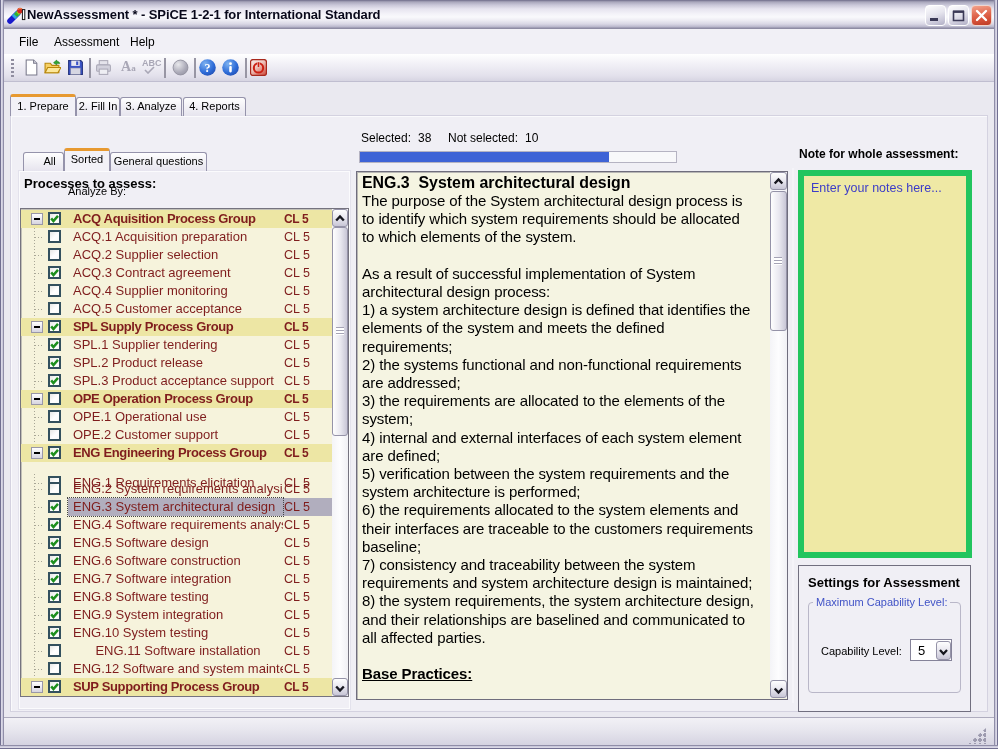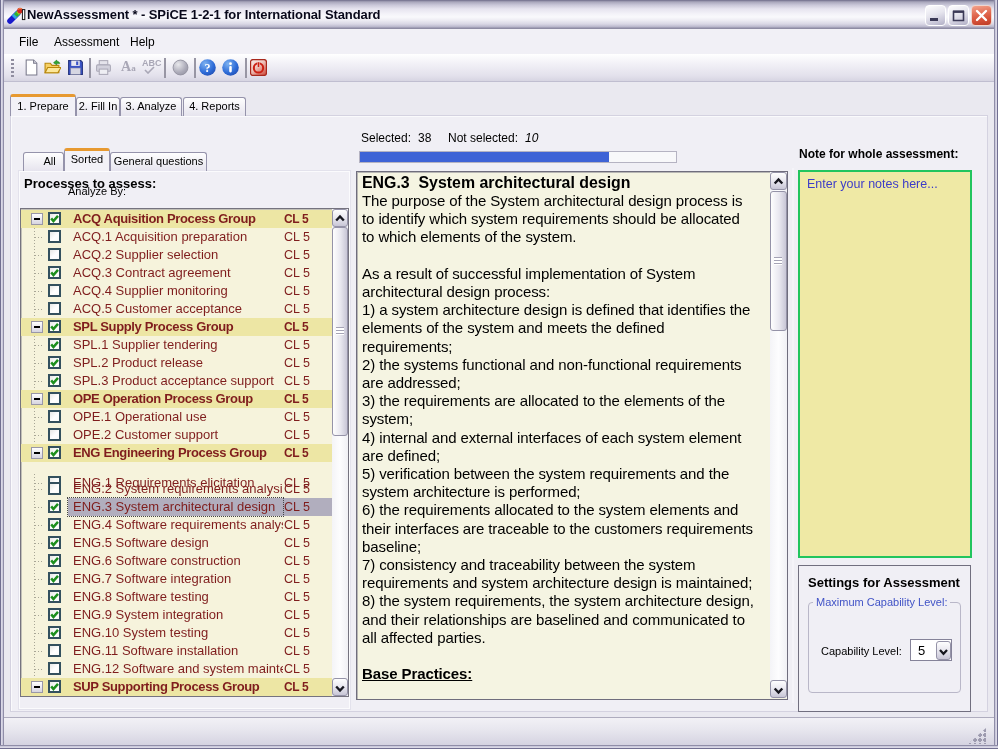--- a/index.html
+++ b/index.html
@@ -396,21 +396,21 @@
         <span style="position:absolute;left:13px;top:0;width:1px;height:18px;background-image:repeating-linear-gradient(180deg,#A8A696 0,#A8A696 1px,transparent 1px,transparent 3px);"></span>
         <span style="position:absolute;left:14px;top:9px;width:9px;height:1px;background-image:repeating-linear-gradient(90deg,#A8A696 0,#A8A696 1px,transparent 1px,transparent 3px);"></span>
         <span class="chk">
           <svg width="11" height="11" style="position:absolute;left:-1px;top:-1px;" viewBox="0 0 11 11">
             <path d="M2.2 5.4 L4.4 8 L9 2.8" stroke="#1D8F1D" stroke-width="2.5" fill="none"></path>
           </svg>
         </span>
         <span class="tname" style="">ENG.10 System testing</span>
         <span class="cl">CL 5</span>
       </div>
-  <div class="abs trow" style="top:642px;">
+  <div class="abs trow" style="top:642px;text-align:center;">
         <span style="position:absolute;left:13px;top:0;width:1px;height:18px;background-image:repeating-linear-gradient(180deg,#A8A696 0,#A8A696 1px,transparent 1px,transparent 3px);"></span>
         <span style="position:absolute;left:14px;top:9px;width:9px;height:1px;background-image:repeating-linear-gradient(90deg,#A8A696 0,#A8A696 1px,transparent 1px,transparent 3px);"></span>
         <span class="chk"></span>
         <span class="tname" style="">ENG.11 Software installation</span>
         <span class="cl">CL 5</span>
       </div>
   <div class="abs trow" style="top:660px;">
         <span style="position:absolute;left:13px;top:0;width:1px;height:18px;background-image:repeating-linear-gradient(180deg,#A8A696 0,#A8A696 1px,transparent 1px,transparent 3px);"></span>
         <span style="position:absolute;left:14px;top:9px;width:9px;height:1px;background-image:repeating-linear-gradient(90deg,#A8A696 0,#A8A696 1px,transparent 1px,transparent 3px);"></span>
         <span class="chk"></span>
@@ -440,21 +440,21 @@
       <div style="position:absolute;left:3px;top:99px;width:8px;height:8px;background-image:repeating-linear-gradient(180deg,#A5A3B5 0,#A5A3B5 1px,#FFF 1px,#FFF 3px);"></div>
     </div>
   <div class="abs sbtn" style="left:332px;top:678px;width:16px;height:18px;">
       <svg width="14" height="16" viewBox="0 0 14 16">
         <path d="M3.2 6.5 L7 10.5 L10.8 6.5" stroke="#17171F" stroke-width="2.4" fill="none"></path>
       </svg>
     </div>
   <div class="abs" style="left:361px;top:131px;font-size:12px;">Selected:</div>
   <div class="abs" style="left:418px;top:131px;font-size:12px;">38</div>
   <div class="abs" style="left:448px;top:131px;font-size:12px;">Not selected:</div>
-  <div class="abs" style="left:525px;top:131px;font-size:12px;font-style:italic;">10</div>
+  <div class="abs" style="left:525px;top:131px;font-size:12px;">10</div>
   <div class="abs" style="left:359px;top:151px;width:318px;height:12px;border:1px solid #B5B3C2;background:#F8F8FA;box-sizing:border-box;">
     <div class="abs" style="left:0;top:0;width:249px;height:10px;background:#3E63D6;"></div>
   </div>
   <div class="abs" id="textarea" style="left:356px;top:171px;width:432px;height:529px;border:1px solid #6F6D7D;background:#F5F4E2;box-sizing:border-box;box-shadow:inset 1px 1px 0 rgba(111,109,125,0.45);"></div>
   <div class="abs" style="left:362px;top:174px;width:420px;font-size:15.9px;font-weight:bold;white-space:nowrap;">ENG.3&nbsp;&nbsp;System architectural design</div>
   <div class="abs" id="maintext" style="left:362px;top:192px;width:420px;font-size:15px;line-height:18.2px;letter-spacing:-0.1px;">The purpose of the System architectural design process is<br>to identify which system requirements should be allocated<br>to which elements of the system.<br><br>As a result of successful implementation of System<br>architectural design process:<br>1) a system architecture design is defined that identifies the<br>elements of the system and meets the defined<br>requirements;<br>2) the systems functional and non-functional requirements<br>are addressed;<br>3) the requirements are allocated to the elements of the<br>system;<br>4) internal and external interfaces of each system element<br>are defined;<br>5) verification between the system requirements and the<br>system architecture is performed;<br>6) the requirements allocated to the system elements and<br>their interfaces are traceable to the customers requirements<br>baseline;<br>7) consistency and traceability between the system<br>requirements and system architecture design is maintained;<br>8) the system requirements, the system architecture design,<br>and their relationships are baselined and communicated to<br>all affected parties.<br><br><span style="font-weight:bold;text-decoration:underline;">Base Practices:</span></div>
   <div class="abs sb" style="left:770px;top:172px;width:17px;height:526px;"></div>
   <div class="abs sbtn" style="left:770px;top:172px;width:17px;height:18px;">
       <svg width="15" height="16" viewBox="0 0 14 16">
         <path d="M3.2 9.5 L7 5.5 L10.8 9.5" stroke="#17171F" stroke-width="2.4" fill="none"></path>
@@ -463,21 +463,21 @@
   <div class="abs sthumb" style="left:770px;top:191px;height:140px;width:17px;">
       <div style="position:absolute;left:3px;top:65px;width:8px;height:8px;background-image:repeating-linear-gradient(180deg,#A5A3B5 0,#A5A3B5 1px,#FFF 1px,#FFF 3px);"></div>
     </div>
   <div class="abs sbtn" style="left:770px;top:680px;width:17px;height:18px;">
       <svg width="15" height="16" viewBox="0 0 14 16">
         <path d="M3.2 6.5 L7 10.5 L10.8 6.5" stroke="#17171F" stroke-width="2.4" fill="none"></path>
       </svg>
     </div>
   <div class="abs" style="left:792px;top:168px;width:2px;height:535px;background:#F5F4F9;"></div>
   <div class="abs" style="left:799px;top:147px;font-size:12px;font-weight:bold;white-space:nowrap;">Note for whole assessment:</div>
-  <div class="abs" style="left:798px;top:170px;width:174px;height:388px;border:2px solid #22c55e;background:#EFE9A5;box-sizing:border-box;">
+  <div class="abs" style="left:798px;top:170px;width:174px;height:388px;border:6px solid #22c55e;background:#EFE9A5;box-sizing:border-box;">
     <div class="abs" style="left:7px;top:5px;font-size:12.5px;color:#3C3CC8;">Enter your notes here...</div>
   </div>
   <div class="abs" style="left:798px;top:565px;width:173px;height:147px;border:1px solid #716F7F;box-sizing:border-box;">
     <div class="abs" style="left:9px;top:9px;font-size:13px;font-weight:bold;white-space:nowrap;">Settings for Assessment</div>
     <div class="abs" style="left:9px;top:36px;width:153px;height:91px;border:1px solid #B9B7C8;border-radius:4px;box-sizing:border-box;">
       <div class="abs" style="left:4px;top:-7px;font-size:11px;color:#4153C6;background:#F0EFF5;padding:0 3px;white-space:nowrap;">Maximum Capability Level:</div>
       <div class="abs" style="left:12px;top:42px;font-size:11px;">Capability Level:</div>
       <div class="abs" style="left:101px;top:36px;width:42px;height:22px;border:1px solid #858399;background:#FFFFFF;box-sizing:border-box;">
         <div class="abs" style="left:7px;top:3px;font-size:13px;">5</div>
         <div class="abs sbtn" style="left:25px;top:1px;width:15px;height:19px;">

